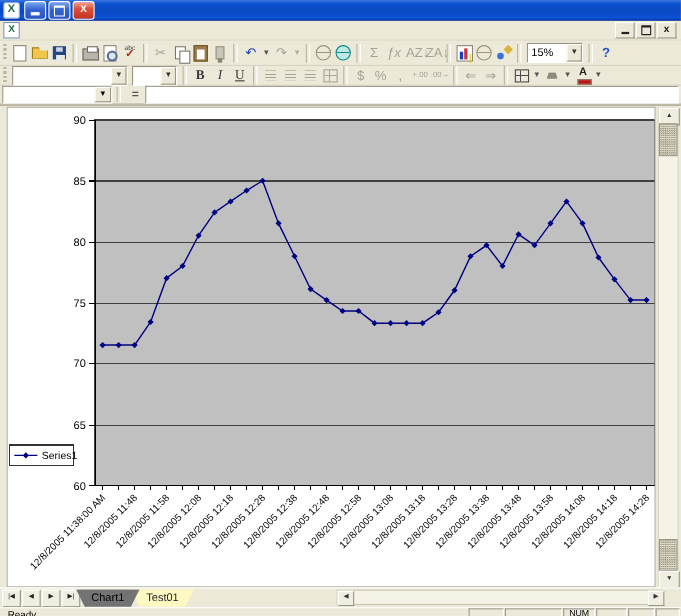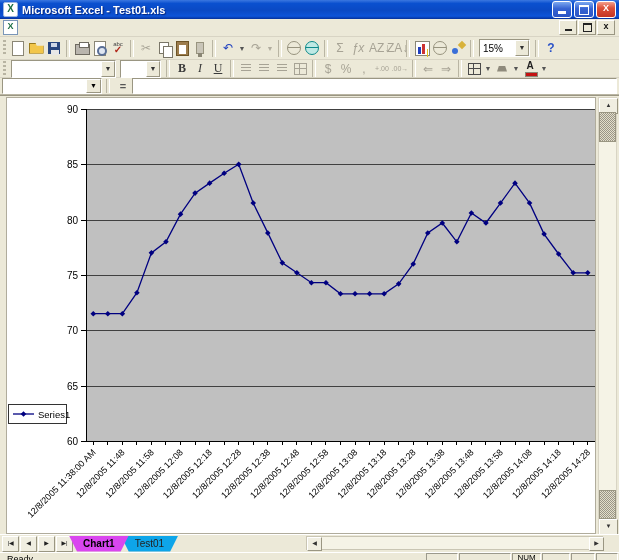--- a/index.html
+++ b/index.html
@@ -130,42 +130,41 @@
     border:1px solid #9a9682;box-sizing:border-box;}
 
   
   .tabsrow{position:relative;height:17px;background:#ECE9D8;display:flex;align-items:center;
     border-top:1px solid #fff;}
   .tabnav{display:flex;gap:1px;margin-left:2px;}
   .tnav{width:15px;height:14px;background:#F0EEE1;border:1px solid;border-color:#fff #9a9682 #9a9682 #fff;
     font-size:6px;line-height:12px;text-align:center;color:#222;}
   .tabs{display:flex;margin-left:4px;height:16px;}
   .tab{height:16px;display:flex;align-items:center;padding:0 14px;font-size:10px;
-    clip-path:polygon(0 0,100% 0,calc(100% - 8px) 100%,8px 100%);margin-left:-8px;background:#0ea5e9;color:#222;}
-  .tab.active{background:#d946ef;font-weight:bold;color:#000;z-index:2;}
+    clip-path:polygon(0 0,100% 0,calc(100% - 8px) 100%,8px 100%);margin-left:-8px;background:#fef9c3;color:#222;}
+  .tab.active{background:#737373;font-weight:normal;color:#000;z-index:2;}
   .hscroll{position:absolute;left:306px;top:1px;width:297px;height:14px;background:#F5F3E6;
     border:1px solid #c9c5b3;box-sizing:border-box;}
   .hscroll .sbtn{top:0;height:12px;width:13px;line-height:11px;}
 
   
   .statusbar{position:relative;height:11px;background:#ECE9D8;border-top:1px solid #fff;
     font-size:9px;display:flex;align-items:center;}
   .status-left{padding-left:7px;color:#000;}
   .status-panels{position:absolute;right:1px;top:0;height:10px;display:flex;gap:1px;}
   .spanel{height:8px;border:1px solid;border-color:#9c9a8c #fff #fff #9c9a8c;font-size:8px;
     line-height:8px;text-align:center;color:#000;}
 </style>
 </head>
 <body>
 
 <div id="window">
 
   <div class="titlebar">
     <div class="app-icon">X</div>
-    <div class="title-text">Microsoft Excel - Test01.xls</div>
     <div class="tb-btns">
       <div class="tb-btn">
           <span class="mini"></span>
         </div>
       <div class="tb-btn">
           <span class="rest"></span>
         </div>
       <div class="tb-btn close">X</div>
     </div>
   </div>

